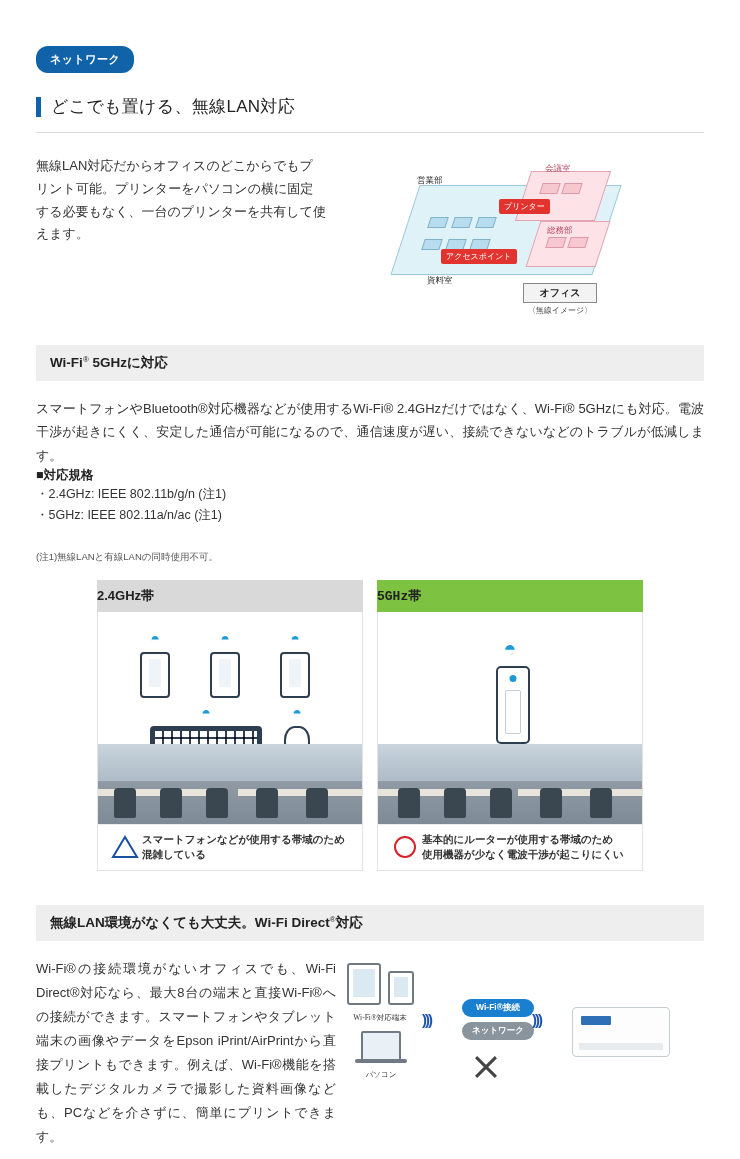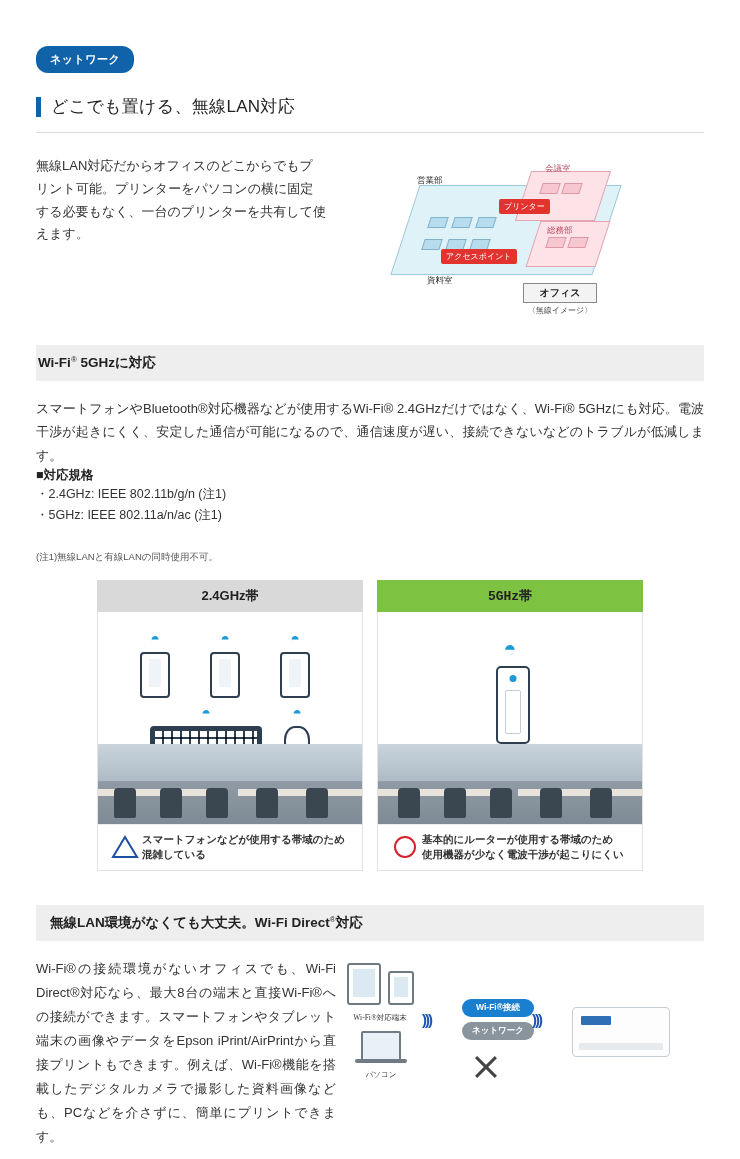--- a/index.html
+++ b/index.html
@@ -109,21 +109,21 @@
     color:#222;padding:2px 0;
   }
   .office .caption-box .small{
     display:block;font-size:8px;color:#444;margin-top:2px;
   }
 
   
   .sub-bar{
     margin-top:42px;
     background:#eeeeee;
-    padding:9px 2px;
+    padding:9px 14px;
     font-size:13.5px;
     font-weight:bold;
     color:#222222;
   }
   .sub-bar sup{font-size:8px;vertical-align:super;font-weight:normal;}
 
   .body-text{
     margin-top:16px;font-size:13px;line-height:1.8;color:#333333;text-align:justify;
   }
 
@@ -137,21 +137,21 @@
 
   
   .bands{
     margin-top:16px;
     display:flex;
     gap:14px;
     justify-content:center;
   }
   .band{width:266px;}
   .band .band-head{
-    text-align:center;font-size:13px;font-weight:bold;color:#222;padding:7px 0;
+    font-size:13px;font-weight:bold;color:#222;padding:7px 0;
   }
   .band.left .band-head{background:#d9d9d9;}
   .band.right .band-head{background:#7ec242;font-family:Liberation Mono, monospace;}
   .band .band-body{
     border:1px solid #e2e2e2;border-top:none;background:#ffffff;
     height:258px;position:relative;overflow:hidden;
   }
   .devices{
     position:relative;height:178px;
   }

